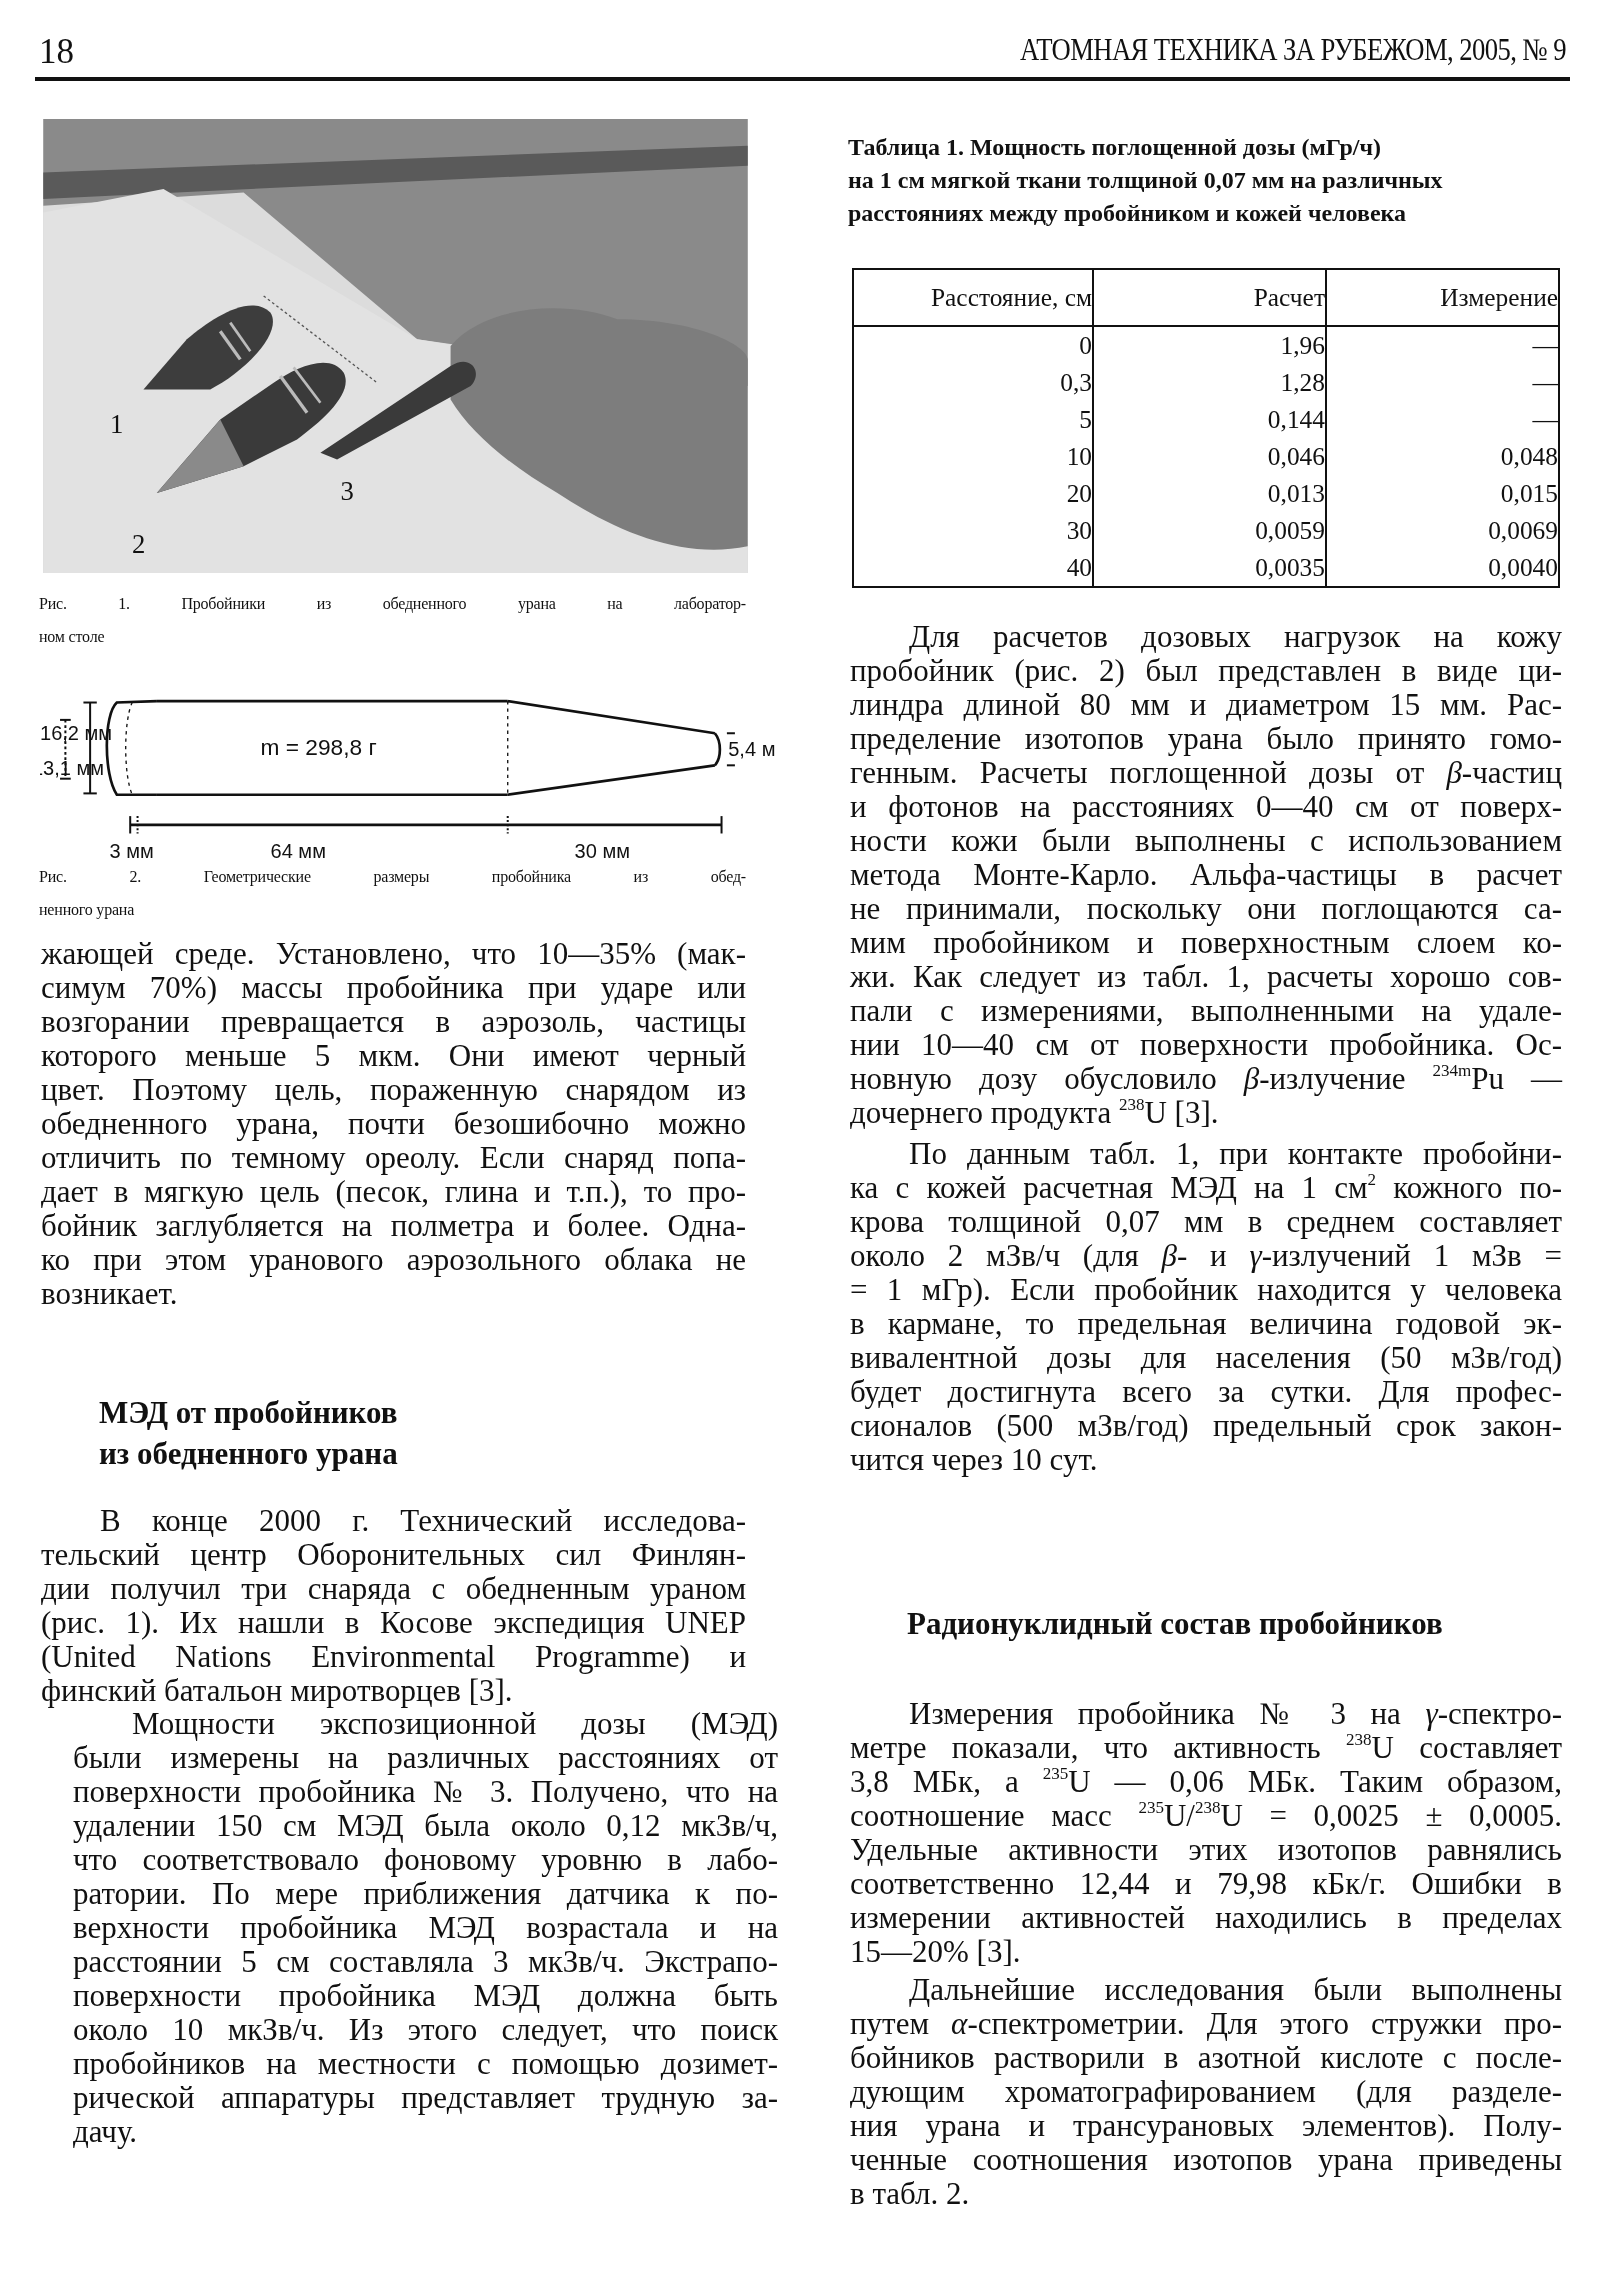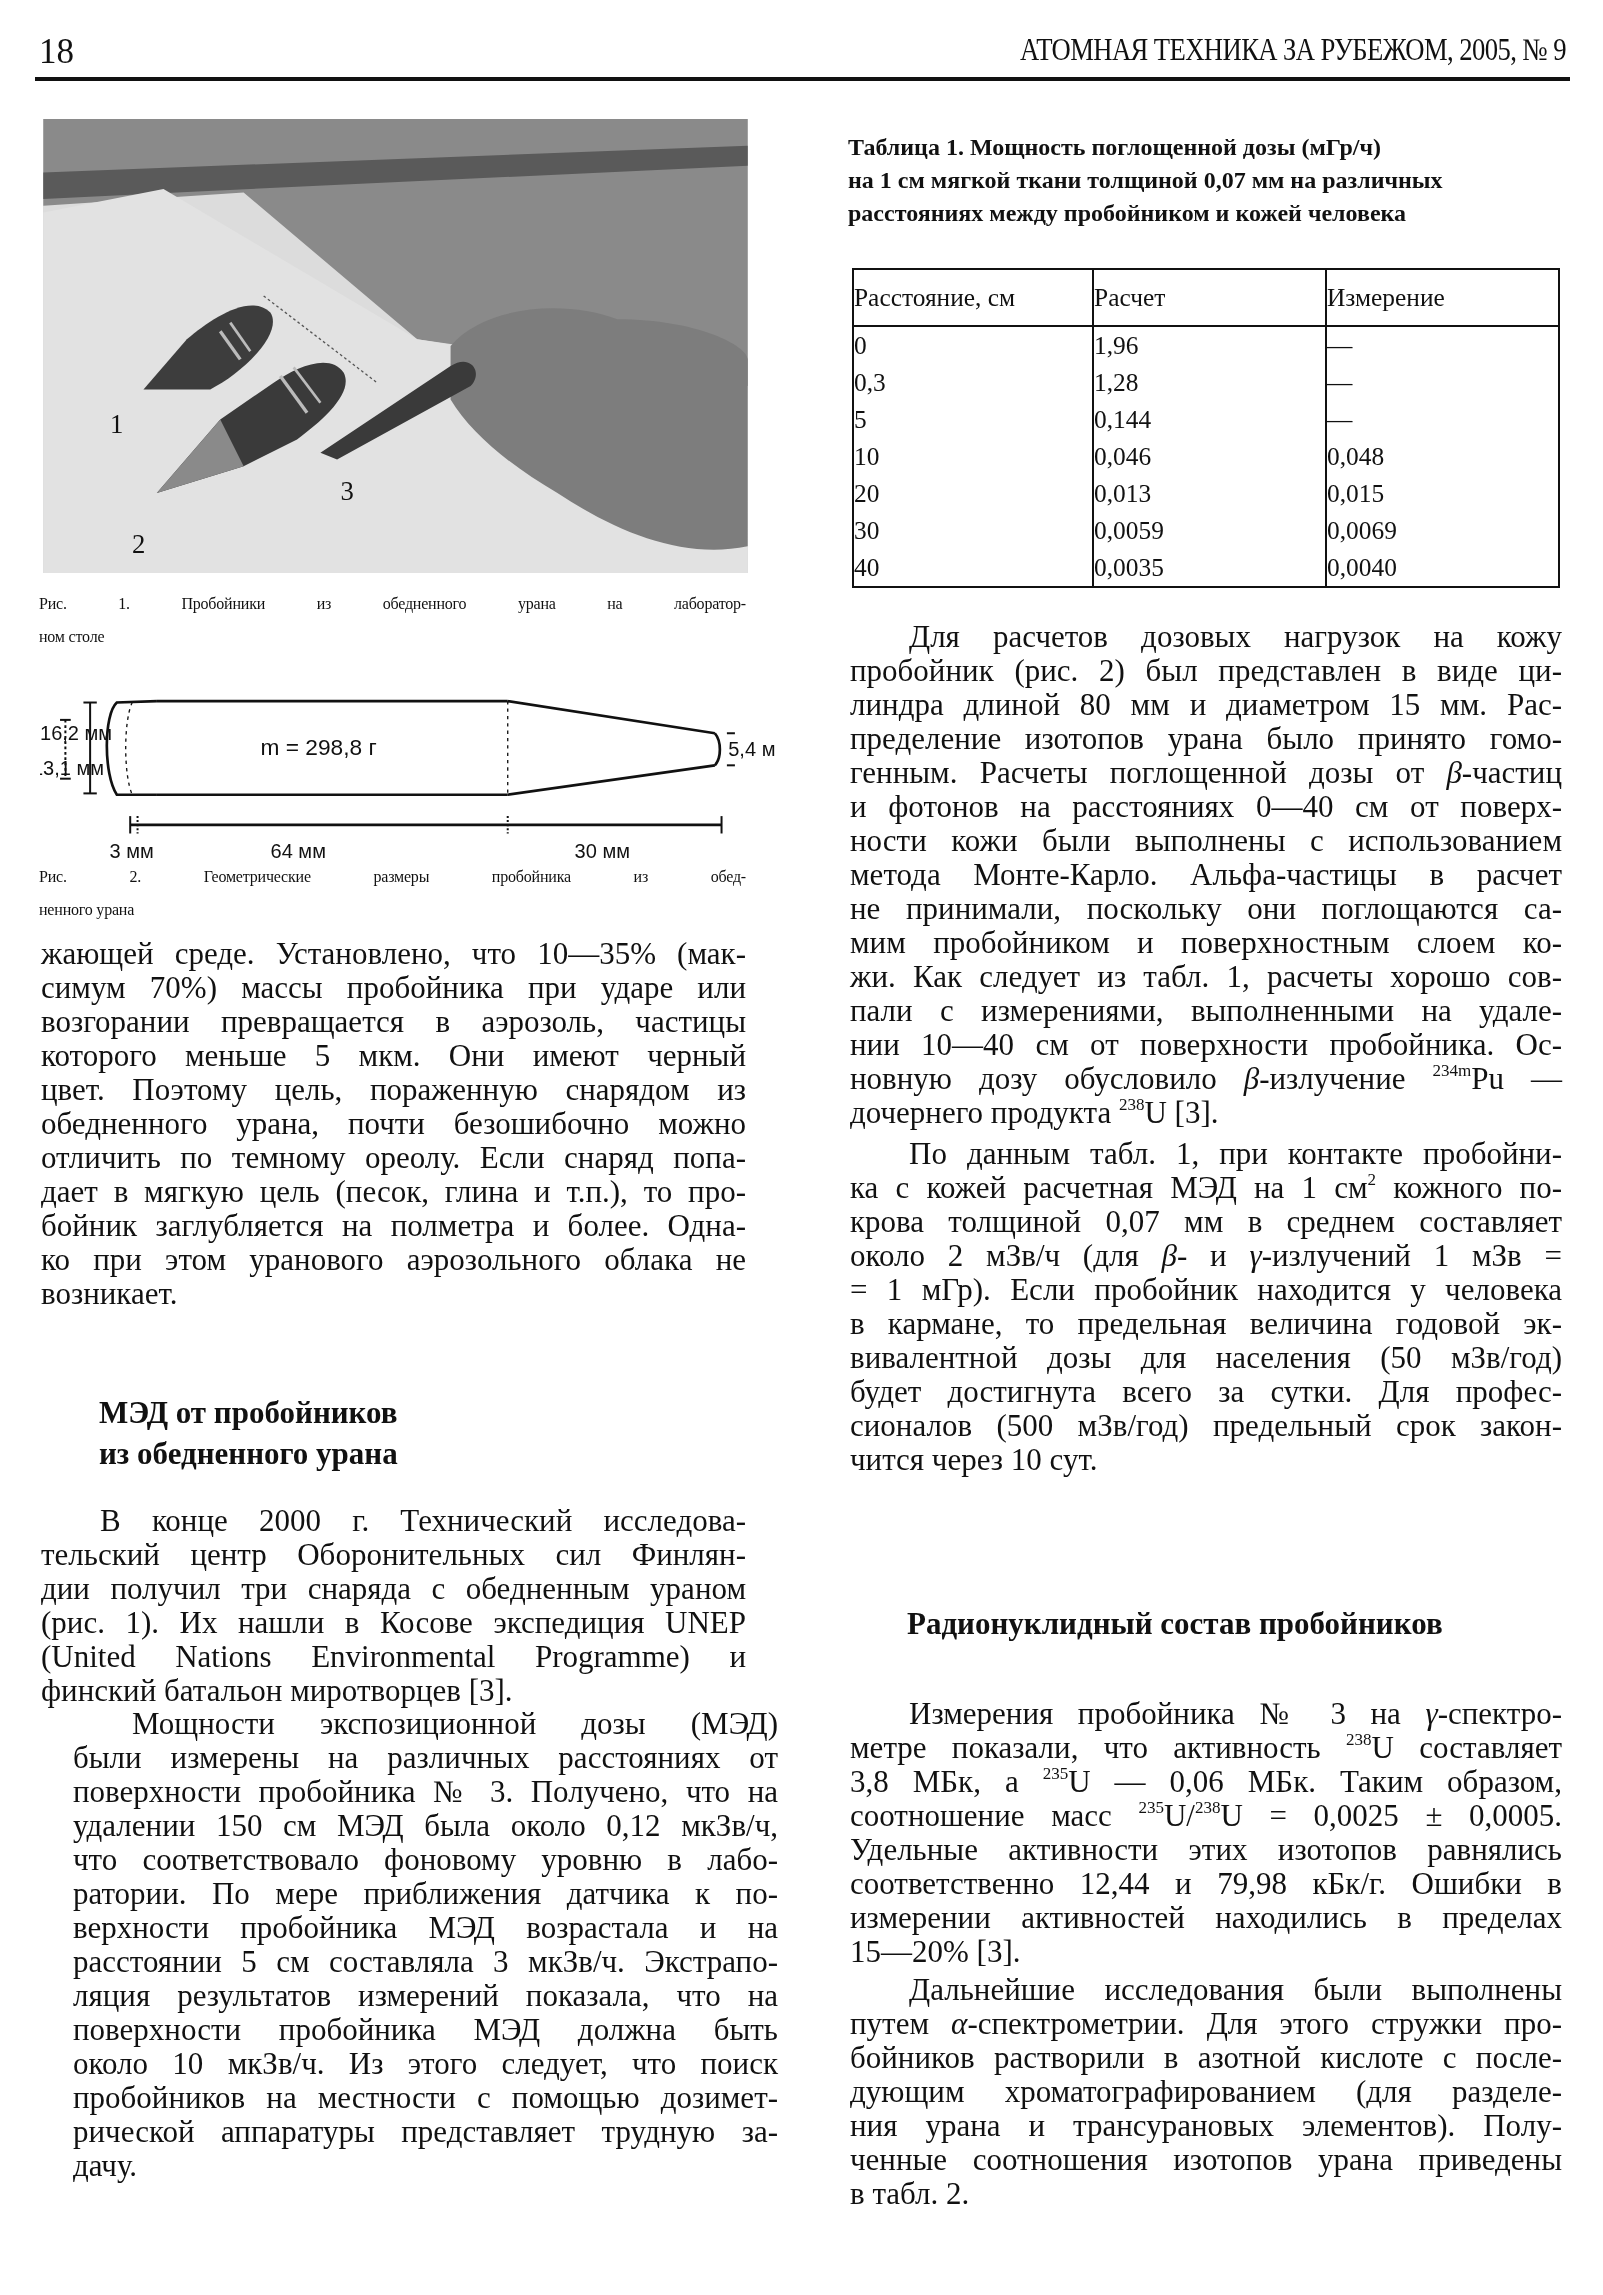--- a/index.html
+++ b/index.html
@@ -28,21 +28,21 @@
   .photo { left: 43px; top: 119px; width: 705px; height: 454px; background: #d7d7d7; overflow: hidden; }
   .photo svg { display: block; }
 
   
   .diagram { left: 40px; top: 661px; width: 735px; height: 214px; }
   .diagram text { font-family: "Liberation Sans", "DejaVu Sans", sans-serif; }
 
   
   .tbl-caption { left: 848px; top: 131px; width: 708px; font-weight: bold; font-size: 24px; line-height: 33px; }
   table.data { position: absolute; left: 852px; top: 268px; width: 708px; border-collapse: collapse; font-size: 25.4px; }
-  table.data th, table.data td { border-left: 2px solid #111; border-right: 2px solid #111; text-align: left; font-weight: normal; padding: 0; }
+  table.data th, table.data td { border-left: 2px solid #111; border-right: 2px solid #111; text-align: right; font-weight: normal; padding: 0; }
   table.data thead th { height: 55px; border-top: 2px solid #111; border-bottom: 2px solid #111; }
   table.data tbody td { height: 37px; }
   table.data tbody tr:last-child td { border-bottom: 2px solid #111; }
 </style>
 </head>
 <body>
 
 <div class="abs page-num">18</div>
 <div class="abs running-head">АТОМНАЯ ТЕХНИКА ЗА РУБЕЖОМ, 2005, № 9</div>
 <div class="abs rule"></div>
@@ -166,21 +166,20 @@
   </div>
 <div class="col-lines" style="left:41px; top:1707px; width:705px;margin-left:32px;">
     <div class="line indent">Мощности экспозиционной дозы (МЭД)</div>
     <div class="line">были измерены на различных расстояниях от</div>
     <div class="line">поверхности пробойника № 3. Получено, что на</div>
     <div class="line">удалении 150 см МЭД была около 0,12 мкЗв/ч,</div>
     <div class="line">что соответствовало фоновому уровню в лабо-</div>
     <div class="line">ратории. По мере приближения датчика к по-</div>
     <div class="line">верхности пробойника МЭД возрастала и на</div>
     <div class="line">расстоянии 5 см составляла 3 мкЗв/ч. Экстрапо-</div>
-    <div class="line">ляция результатов измерений показала, что на</div>
     <div class="line">поверхности пробойника МЭД должна быть</div>
     <div class="line">около 10 мкЗв/ч. Из этого следует, что поиск</div>
     <div class="line">пробойников на местности с помощью дозимет-</div>
     <div class="line">рической аппаратуры представляет трудную за-</div>
     <div class="line last">дачу.</div>
   </div>
 
 <div class="abs tbl-caption">
   <div>Таблица 1. Мощность поглощенной дозы (мГр/ч)</div>
   <div>на 1 см мягкой ткани толщиной 0,07 мм на различных</div>

